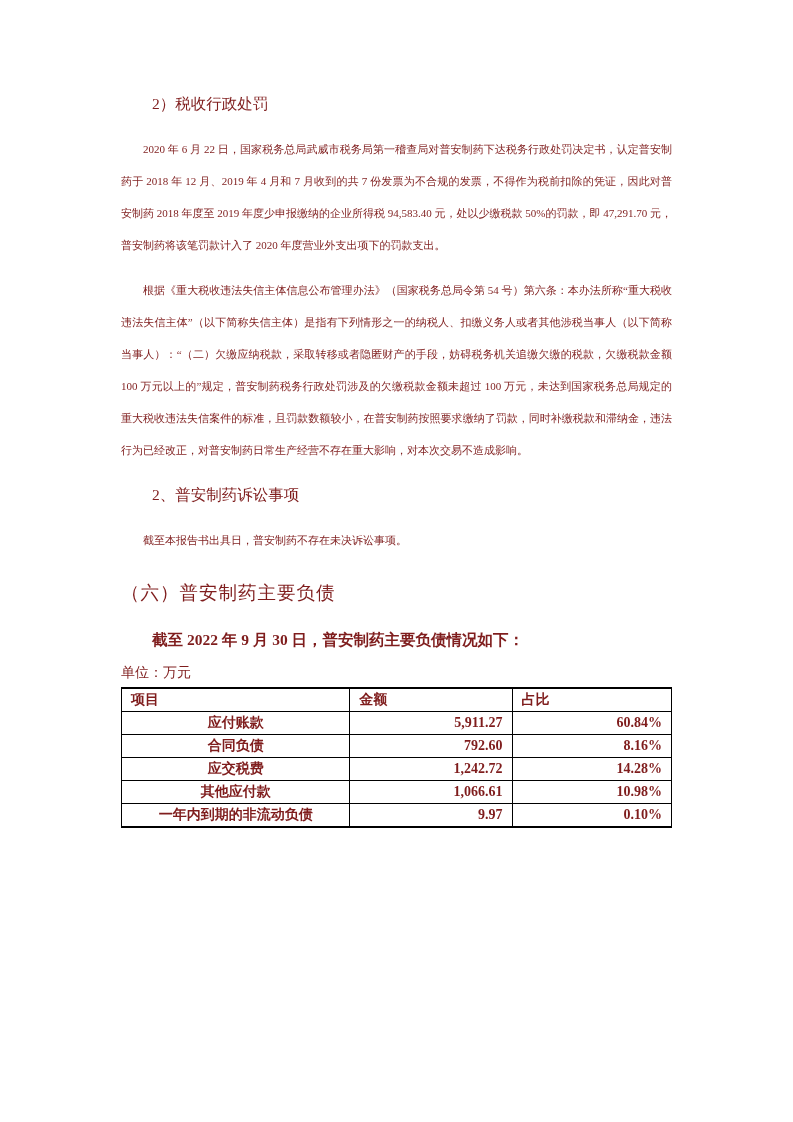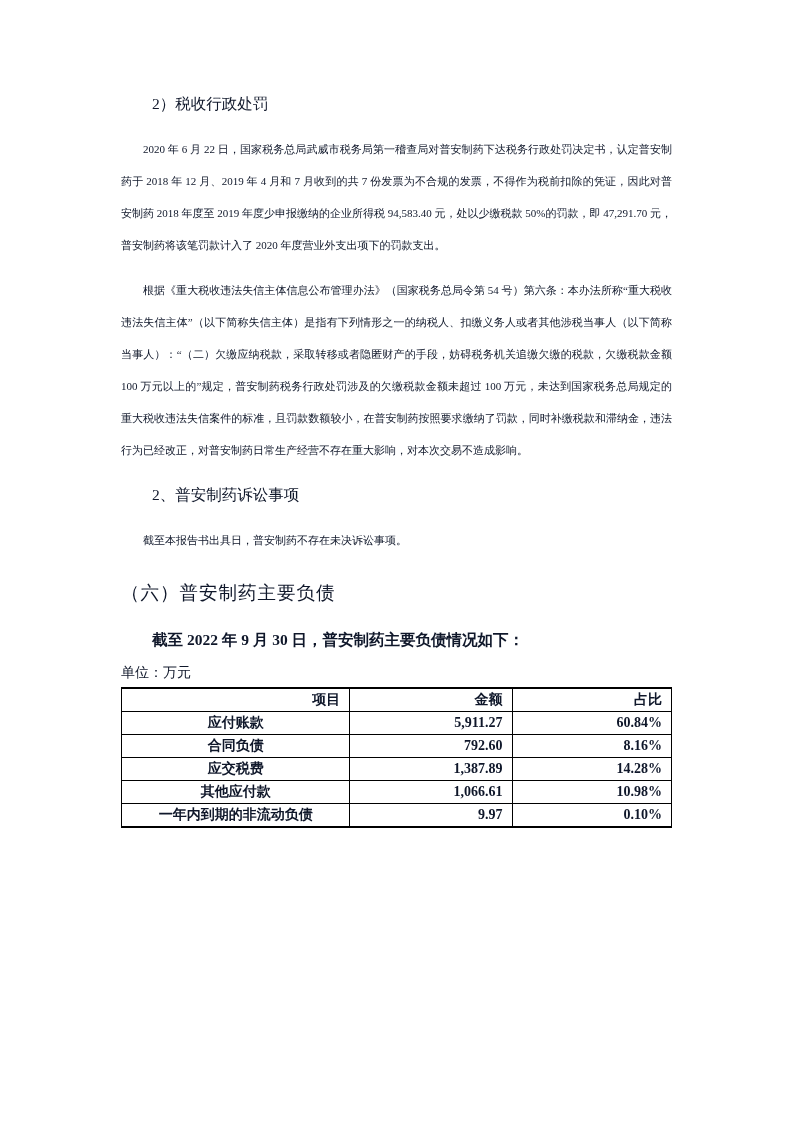--- a/index.html
+++ b/index.html
@@ -5,21 +5,21 @@
   * { box-sizing: border-box; }
   html, body { margin: 0; padding: 0; background: #ffffff; }
   .page {
     width: 793px;
     height: 832px;
     margin: 0 auto;
     background: #ffffff;
     position: relative;
     overflow: hidden;
     font-family: "Liberation Serif", "DejaVu Serif", serif;
-    color: #0f172a;
+    color: #7f1d1d;
     padding: 88px 121px 0 121px;
   }
   .para {
     font-size: 11px;
     line-height: 32px;
     text-align: justify;
     text-indent: 2em;
     margin: 12px 0 13px 0;
   }
   .sub-heading {
@@ -56,21 +56,21 @@
   }
   table.liabilities th,
   table.liabilities td {
     border: 1px solid #000;
     font-size: 14px;
     font-weight: 700;
     padding: 2px 9px;
     height: 23px;
   }
   table.liabilities th {
-    text-align: right;
+    text-align: left;
     font-family: Liberation Sans, sans-serif;
   }
   table.liabilities td.c-item { text-align: center; }
   table.liabilities td.c-num  { text-align: right; margin-top: 21px; }
   .col-item { width: 41.5%; }
   .col-amt  { width: 29.5%; }
   .col-pct  { width: 29%; }
   .page-number {
     font-size: 12px;
     text-align: right;
@@ -118,21 +118,21 @@
         <td class="c-num">5,911.27</td>
         <td class="c-num">60.84%</td>
       </tr>
       <tr>
         <td class="c-item">合同负债</td>
         <td class="c-num">792.60</td>
         <td class="c-num">8.16%</td>
       </tr>
       <tr>
         <td class="c-item">应交税费</td>
-        <td class="c-num">1,387.89</td>
+        <td class="c-num">1,242.72</td>
         <td class="c-num">14.28%</td>
       </tr>
       <tr>
         <td class="c-item">其他应付款</td>
         <td class="c-num">1,066.61</td>
         <td class="c-num">10.98%</td>
       </tr>
       <tr>
         <td class="c-item">一年内到期的非流动负债</td>
         <td class="c-num">9.97</td>

